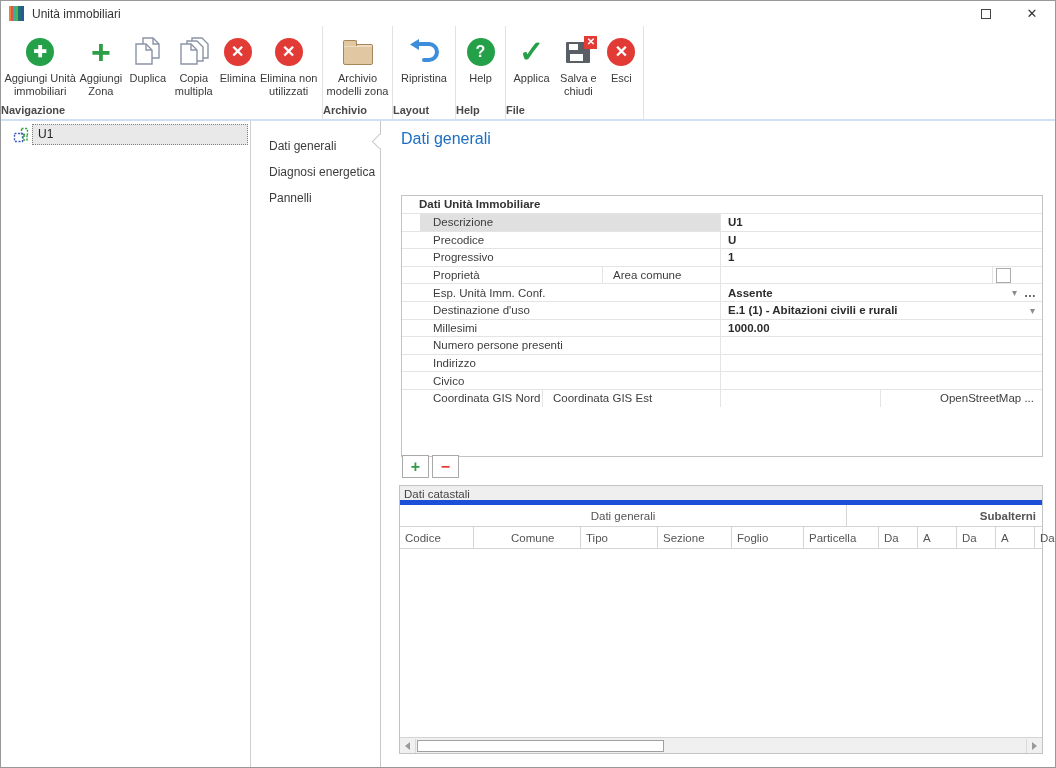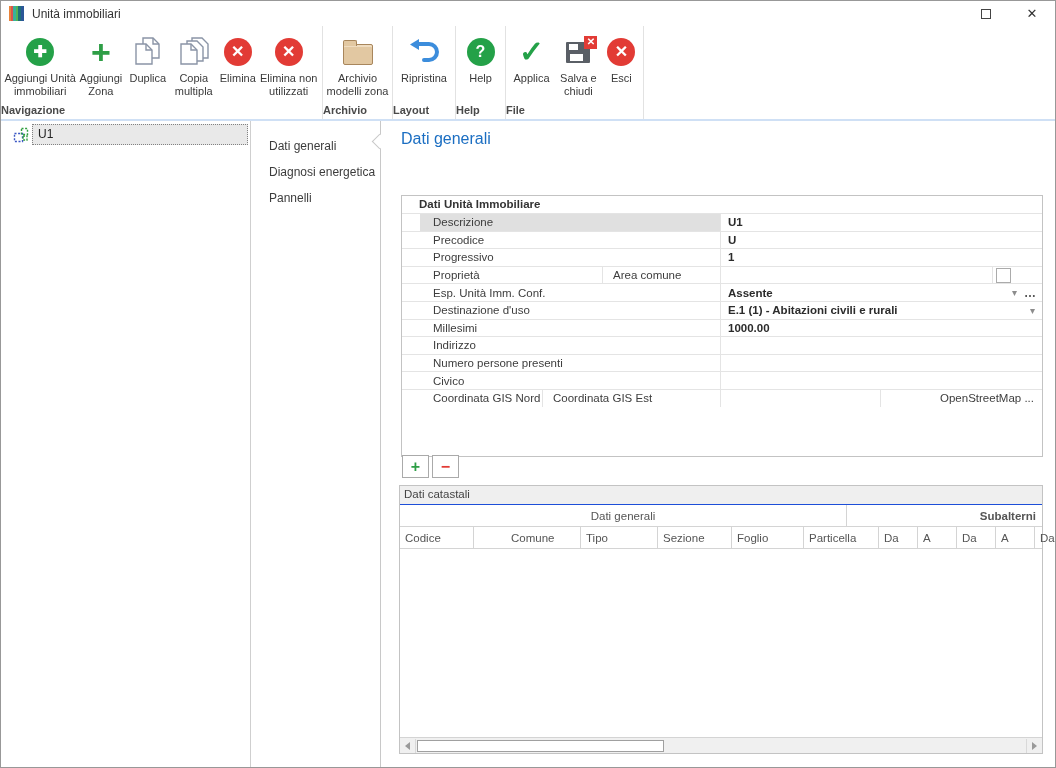--- a/index.html
+++ b/index.html
@@ -77,21 +77,21 @@
 
   .mini-btns{ position:absolute; left:21px; top:334px; display:flex; gap:3px; }
   .mini{ width:27px; height:23px; border:1px solid #aaa; background:#fff; font-size:16px; font-weight:bold;
     display:flex; align-items:center; justify-content:center; line-height:1; }
   .mini.add{ color:#2e9e46; }
   .mini.rem{ color:#e23b35; }
 
   
   .cat{ position:absolute; left:18px; top:364px; width:644px; height:269px; border:1px solid #c3c3c3;
     display:flex; flex-direction:column; background:#fff; }
-  .cat-title{ height:19px; background:#efefef; border-bottom:1px solid #1d4ed8; font-size:11.5px; color:#444;
+  .cat-title{ height:19px; background:#efefef; border-bottom:5px solid #1d4ed8; font-size:11.5px; color:#444;
     padding:2px 13px 0 4px; }
   .cat-ghdr{ display:flex; height:22px; border-bottom:1px solid #d4d4d4; font-size:11.5px; color:#555; }
   .g1{ width:447px; flex:none; border-right:1px solid #d4d4d4; display:flex; align-items:center; justify-content:center; }
   .g2{ flex:1; display:flex; align-items:center; justify-content:flex-end; padding-right:6px;font-weight:bold; }
   .cat-cols{ display:flex; height:22px; border-bottom:1px solid #d4d4d4; font-size:11.5px; color:#555; }
   .cc{ border-right:1px solid #d4d4d4; display:flex; align-items:center; padding-left:5px; flex:none; }
   .cc:last-child{ border-right:none; flex:1; }
   .cat-body{ flex:1; background:#fff; }
   .cat-scroll{ height:16px; border-top:1px solid #d4d4d4; background:#f0f0f0; display:flex; align-items:center; }
   .sbtn{ width:16px; height:14px; border-right:1px solid #d9d9d9; display:flex; align-items:center; justify-content:center; }
@@ -316,27 +316,27 @@
     </div>
 
     <div class="frow">
       <div class="find"></div>
       <div class="flabel">Millesimi</div>
       <div class="fval">1000.00</div>
     </div>
 
     <div class="frow">
       <div class="find"></div>
+      <div class="flabel">Numero persone presenti</div>
+      <div class="fval"></div>
+    </div>
+
+    <div class="frow">
+      <div class="find"></div>
       <div class="flabel">Indirizzo</div>
-      <div class="fval"></div>
-    </div>
-
-    <div class="frow">
-      <div class="find"></div>
-      <div class="flabel">Numero persone presenti</div>
       <div class="fval"></div>
     </div>
 
     <div class="frow">
       <div class="find"></div>
       <div class="flabel">Civico</div>
       <div class="fval"></div>
     </div>
 
     <div class="frow">

